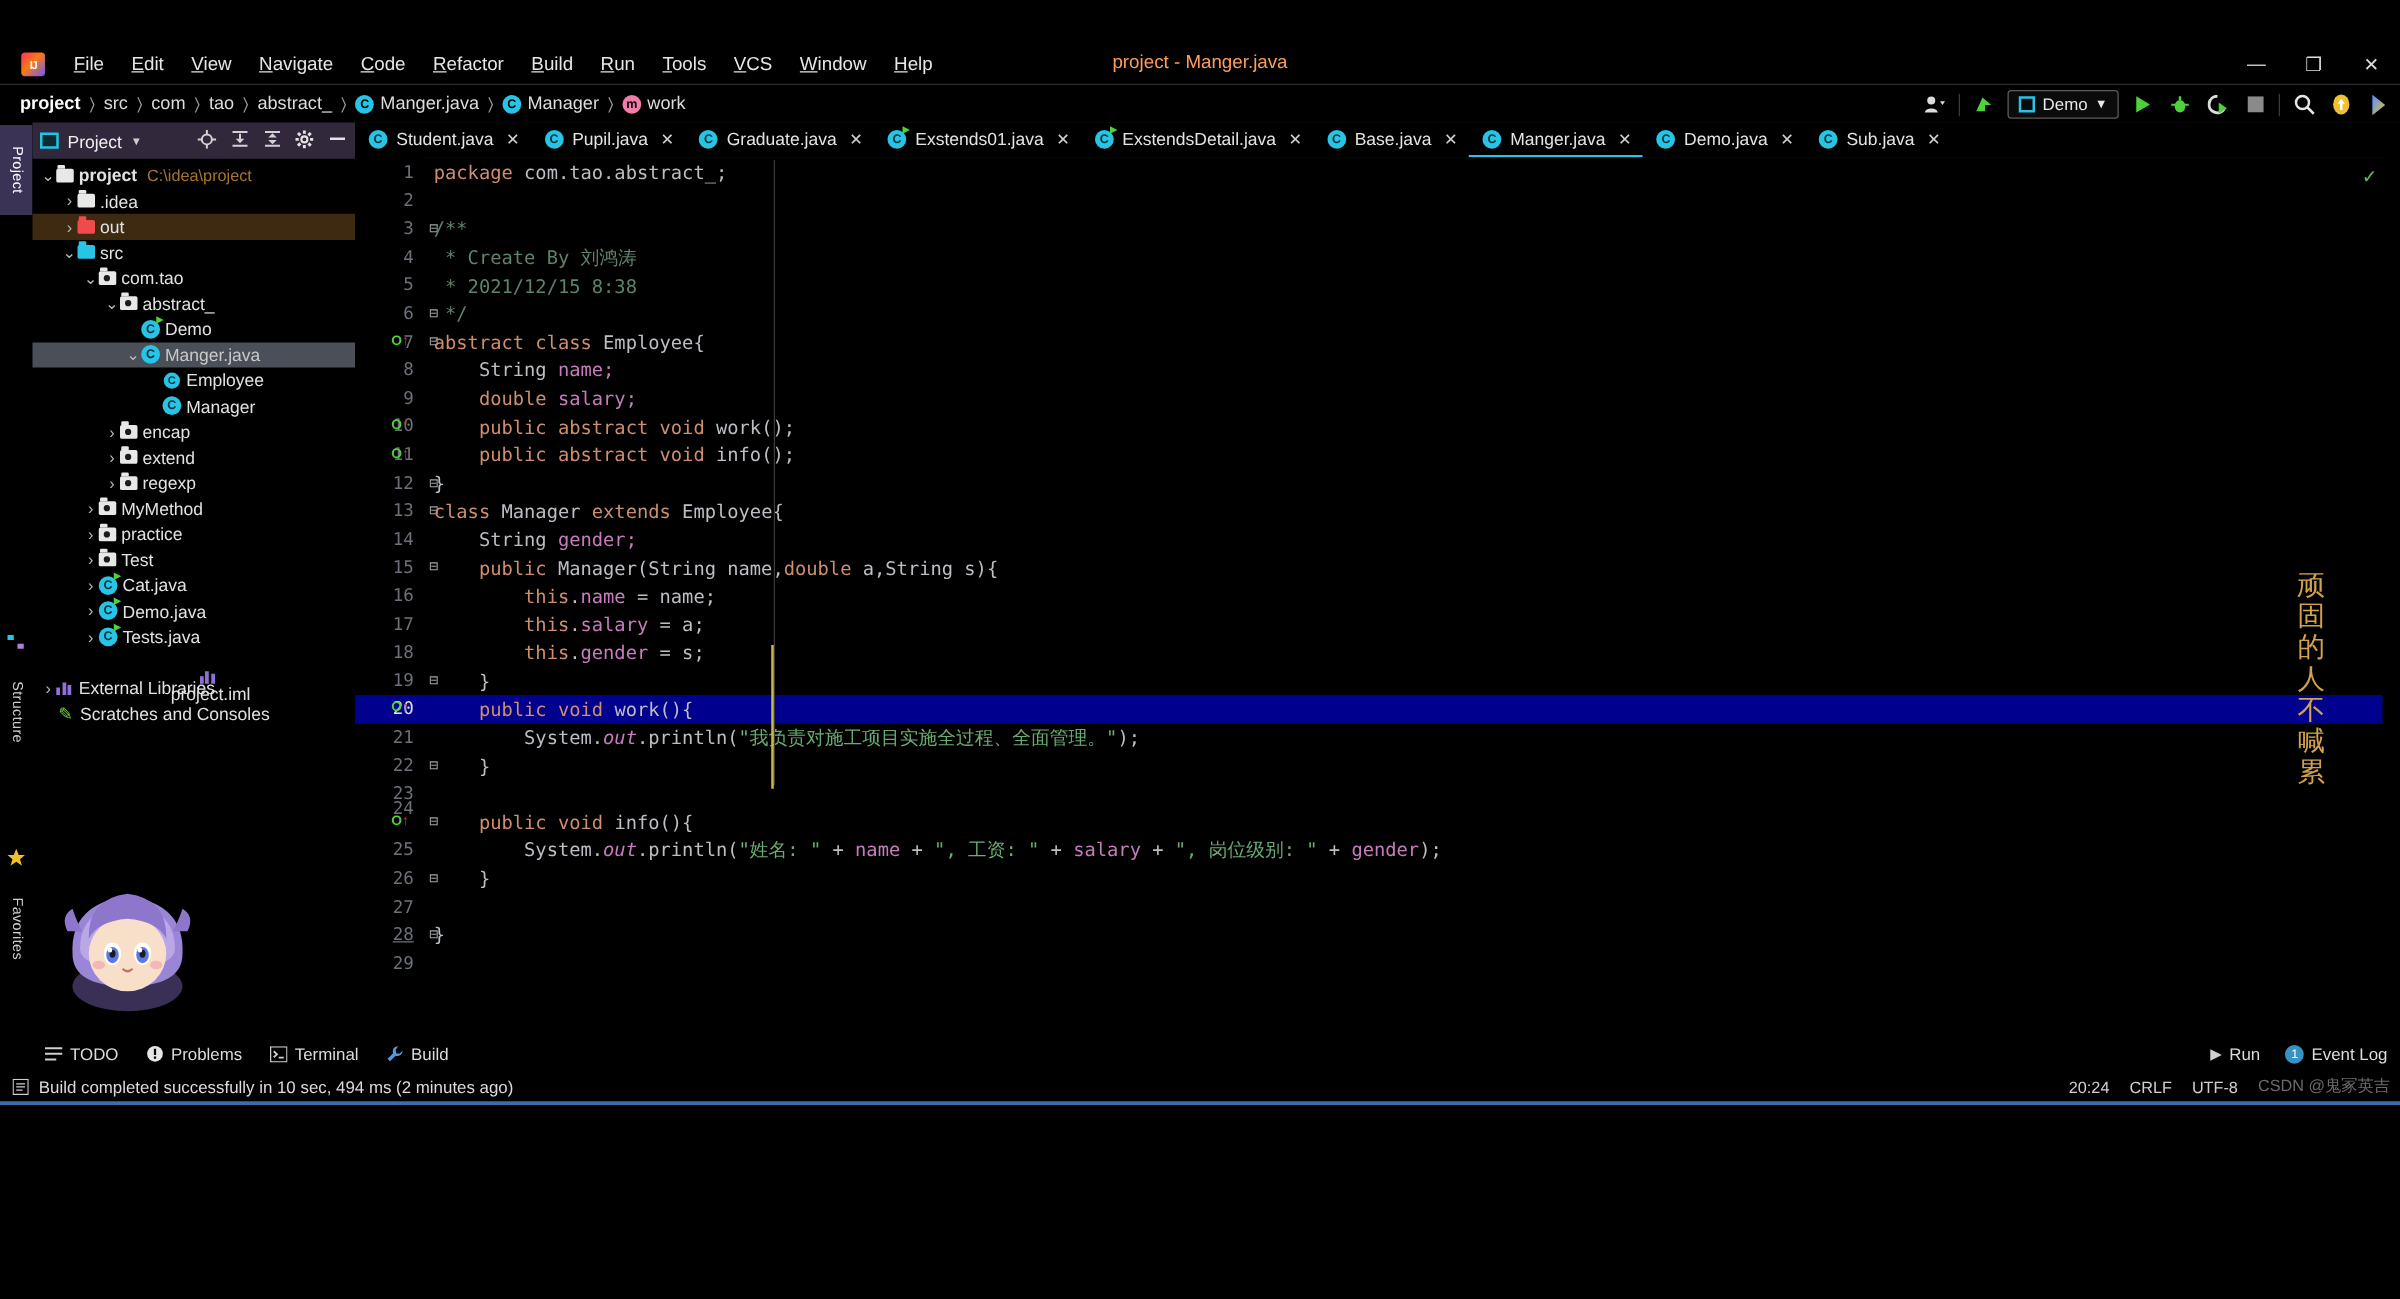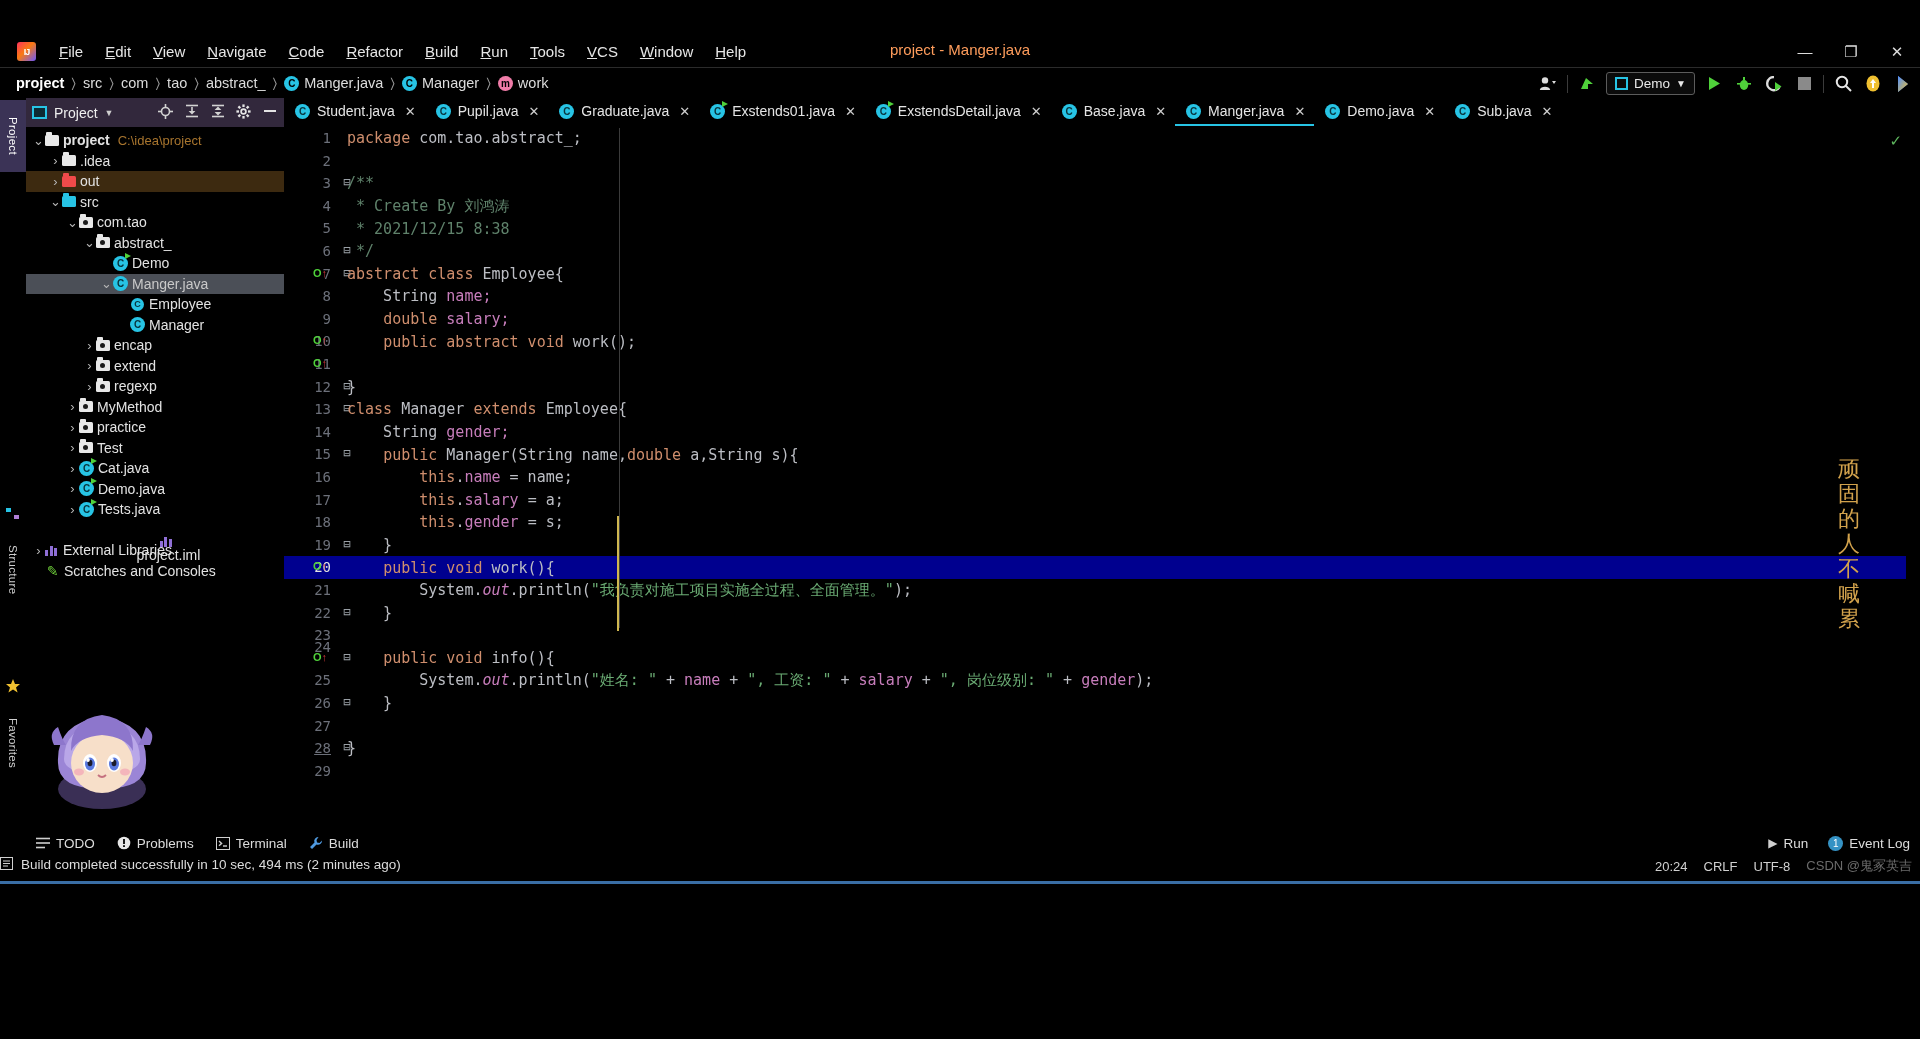--- a/index.html
+++ b/index.html
@@ -144,21 +144,21 @@
   
   .bottombar { position:absolute; left:0; top:793px; width:1920px; height:28px; background:#000;
                display:flex; align-items:center; gap:22px; padding-left:36px; font-size:13.5px; color:#dcdcdc; }
   .bb-item { display:flex; align-items:center; gap:6px; }
   .bb-right { position:absolute; right:10px; display:flex; align-items:center; gap:20px; }
   .badge-1 { width:15px;height:15px;border-radius:50%;background:#3592c4;color:#fff;font-size:10px;
              display:inline-flex;align-items:center;justify-content:center; }
 
   
   .statusbar { position:absolute; left:0; top:821px; width:1920px; height:24px; background:#000;
-               display:flex; font-size:13.5px; color:#dcdcdc; }
+               display:flex; align-items:center; padding-left:10px; font-size:13.5px; color:#dcdcdc; }
   .sb-right { position:absolute; right:8px; display:flex; align-items:center; gap:16px; font-size:13px; color:#d0d0d0;}
   .taskbar { position:absolute; left:0; top:845px; width:1920px; height:194px; background:#000; }
   .tb-line { position:absolute; left:0; top:0; width:1920px; height:3px; background:#3a6ea5; }
 </style>
 </head>
 <body>
 
 <div id="app">
 
   <div class="menubar">
@@ -606,20 +606,21 @@
           <div class="cl" style="top: 1px;"><span class="txt"><span class="kw">package </span><span class="id">com.tao.abstract_;</span></span></div>
           <div class="cl" style="top: 23.6px;"><span class="txt"></span></div>
           <div class="cl" style="top: 46.2px;"><span class="txt"><span class="cmt">/**</span></span></div>
           <div class="cl" style="top: 68.8px;"><span class="txt"><span class="cmt"> * Create By 刘鸿涛</span></span></div>
           <div class="cl" style="top: 91.4px;"><span class="txt"><span class="cmt"> * 2021/12/15 8:38</span></span></div>
           <div class="cl" style="top: 114px;"><span class="txt"><span class="cmt"> */</span></span></div>
           <div class="cl" style="top: 136.6px;"><span class="txt"><span class="kw">abstract </span><span class="kw">class </span><span class="id">Employee{</span></span></div>
           <div class="cl" style="top: 159.2px;"><span class="txt"><span class="id">    String </span><span class="fld">name;</span></span></div>
           <div class="cl" style="top: 181.8px;"><span class="txt"><span class="id">    </span><span class="kw">double </span><span class="fld">salary;</span></span></div>
           <div class="cl" style="top: 204.4px;"><span class="txt"><span class="id">    </span><span class="kw">public abstract void </span><span class="id">work();</span></span></div>
+          <div class="cl" style="top: 227px;"><span class="txt"><span class="id">    </span><span class="kw">public abstract void </span><span class="id">info();</span></span></div>
           <div class="cl" style="top: 249.6px;"><span class="txt"><span class="id">}</span></span></div>
           <div class="cl" style="top: 272.2px;"><span class="txt"><span class="kw">class </span><span class="id">Manager </span><span class="kw">extends </span><span class="id">Employee{</span></span></div>
           <div class="cl" style="top: 317.4px;"><span class="txt"><span class="id">    </span><span class="kw">public </span><span class="id">Manager(String name,</span><span class="kw">double </span><span class="id">a,String s){</span></span></div>
           <div class="cl" style="top: 294.8px;"><span class="txt"><span class="id">    String </span><span class="fld">gender;</span></span></div>
           <div class="cl" style="top: 340px;"><span class="txt"><span class="id">        </span><span class="kw">this</span><span class="id">.</span><span class="fld">name </span><span class="id">= name;</span></span></div>
           <div class="cl" style="top: 362.6px;"><span class="txt"><span class="id">        </span><span class="kw">this</span><span class="id">.</span><span class="fld">salary </span><span class="id">= a;</span></span></div>
           <div class="cl" style="top: 385.2px;"><span class="txt"><span class="id">        </span><span class="kw">this</span><span class="id">.</span><span class="fld">gender </span><span class="id">= s;</span></span></div>
           <div class="cl" style="top: 407.8px;"><span class="txt"><span class="id">    }</span></span></div>
           <div class="cl hl-line" style="top: 430.4px;"><span class="txt"><span class="id">    </span><span class="kw">public void </span><span class="id">work(){</span></span></div>
           <div class="cl" style="top: 453px;"><span class="txt"><span class="id">        System.</span><span class="stat">out</span><span class="id">.println(</span><span class="str">"我负责对施工项目实施全过程、全面管理。"</span><span class="id">);</span></span></div>

